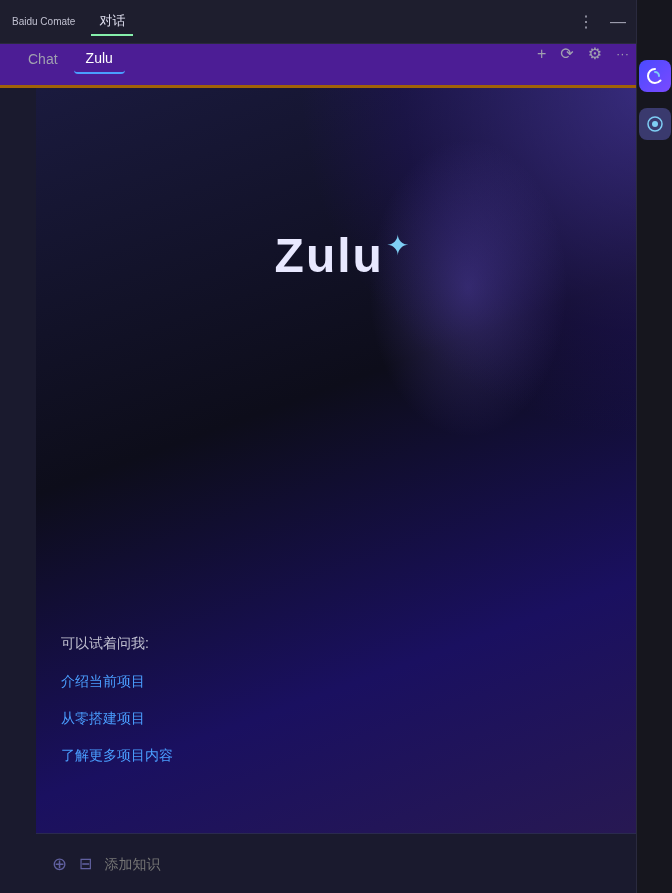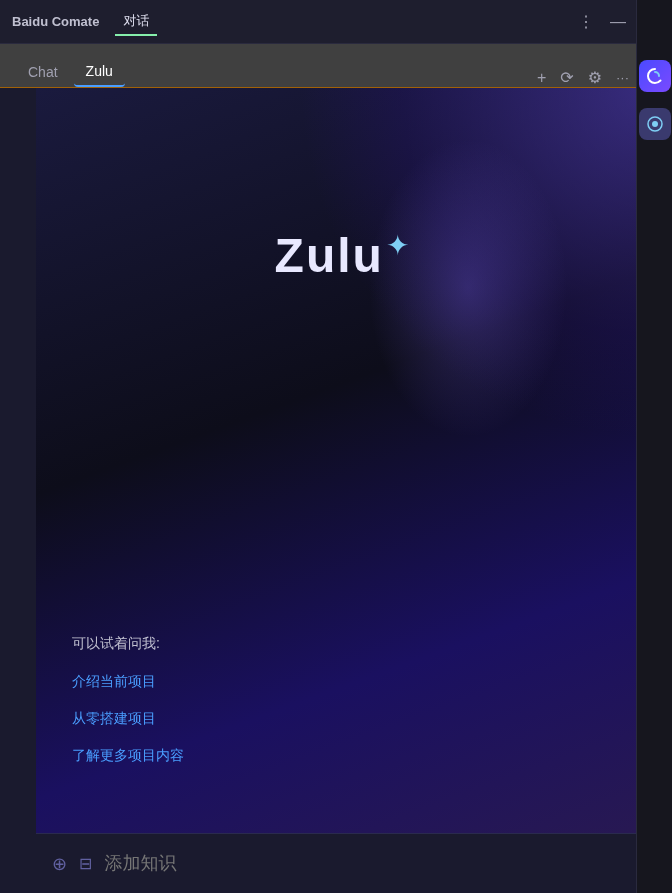--- a/index.html
+++ b/index.html
@@ -25,22 +25,22 @@
 
     .title-bar-left {
       display: flex;
       align-items: center;
       gap: 16px;
       flex: 1;
     }
 
     .app-name {
       color: #c0c0d0;
-      font-size: 13px;
-      font-weight: 700;
+      font-size: 10px;
+      font-weight: 400;
     }
 
     .title-tab {
       color: #e0e0f0;
       font-size: 13px;
       padding: 4px 8px;
       border-bottom: 2px solid #86efac;
       cursor: pointer;
     }
 
@@ -54,25 +54,25 @@
       color: #a0a0b0;
       font-size: 16px;
       cursor: pointer;
       width: 20px;
       text-align: center;
     }
 
     
     .tab-bar {
       display: flex;
-      align-items: flex-end;
+      align-items: flex-start;
       height: 44px;
-      background: #404040;
+      background: #4c1d95;
       padding: 0 16px;
-      border-bottom: 1px solid #a16207;
+      border-bottom: 3px solid #a16207;
     }
 
     .tab-bar-tabs {
       display: flex;
       align-items: center;
       gap: 4px;
       flex: 1;
     }
 
     .tab {
@@ -174,21 +174,21 @@
       margin-top: 12px;
       color: #9090c0;
       font-size: 14px;
       letter-spacing: 1px;
     }
 
     
     .suggestions {
       position: absolute;
       bottom: 100px;
-      left: 36px;
+      left: 25px;
       z-index: 1;
     }
 
     .suggestions-label {
       color: #c0c0d0;
       font-size: 14px;
       margin-bottom: 20px;
     }
 
     .suggestion-item {
@@ -227,21 +227,21 @@
       cursor: pointer;
       flex-shrink: 0;
     }
 
     .input-field {
       flex: 1;
       background: transparent;
       border: none;
       outline: none;
       color: #5eead4;
-      font-size: 18px;
+      font-size: 14px;
       caret-color: #4a9eff;
     }
 
     
     .side-panel {
       position: absolute;
       right: 0;
       top: 0;
       width: 36px;
       height: 893px;

